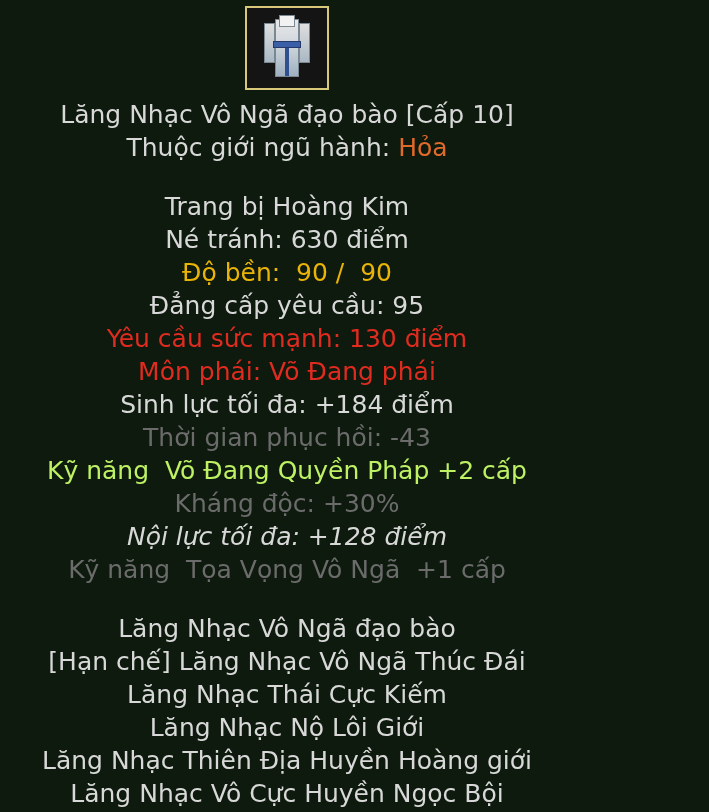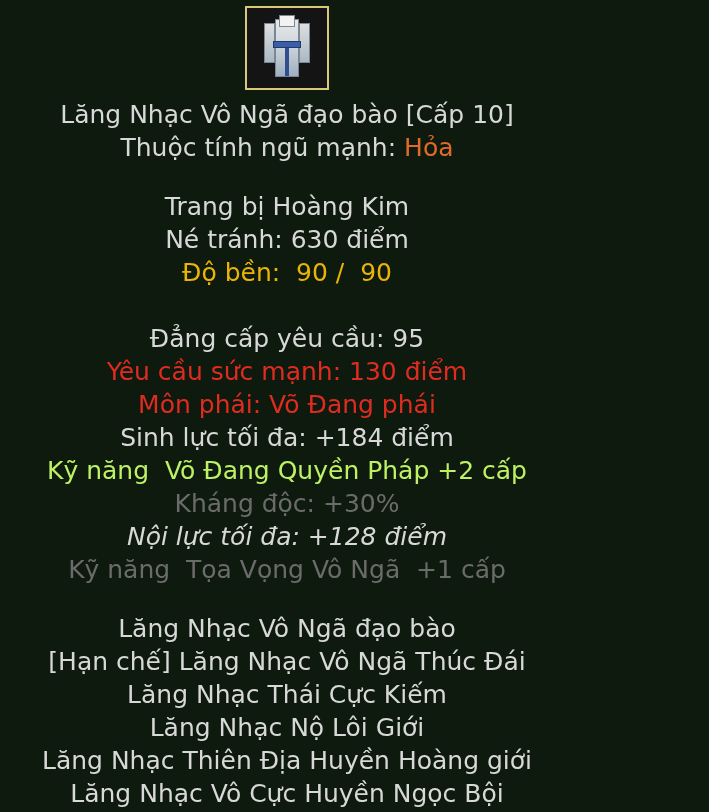--- a/index.html
+++ b/index.html
@@ -110,32 +110,33 @@
       <div class="sleeve-r"></div>
       <div class="body"></div>
       <div class="collar"></div>
       <div class="belt"></div>
       <div class="trim"></div>
     </div>
   </div>
 
   <div class="line" style="color:#d8d8d8;">Lăng Nhạc Vô Ngã đạo bào [Cấp 10]</div>
 
-  <div class="line"><span style="color:#d8d8d8;">Thuộc tính ngũ mạnh: </span><span style="color:#e06a2a;">Hỏa</span></div>
+  <div class="line"><span style="color:#d8d8d8;">Thuộc giới ngũ hành: </span><span style="color:#e06a2a;">Hỏa</span></div>
 
   <div class="gap"></div>
 
   <div>
     <div class="line" style="color:#d8d8d8;">Trang bị Hoàng Kim</div>
     <div class="line" style="color:#d8d8d8;">Né tránh: 630 điểm</div>
     <div class="line" style="color:#eab308;">Độ bền:  90 /  90</div>
-    <div class="line" style="color:#d8d8d8;margin-top:33px;">Đẳng cấp yêu cầu: 95</div>
+    <div class="line" style="color:#d8d8d8;">Đẳng cấp yêu cầu: 95</div>
     <div class="line" style="color:#e02b20;">Yêu cầu sức mạnh: 130 điểm</div>
     <div class="line" style="color:#e02b20;">Môn phái: Võ Đang phái</div>
     <div class="line" style="color:#d8d8d8;">Sinh lực tối đa: +184 điểm</div>
+    <div class="line" style="color:#6b6b6b;">Thời gian phục hồi: -43</div>
     <div class="line" style="color:#bef264;">Kỹ năng  Võ Đang Quyền Pháp +2 cấp</div>
     <div class="line" style="color:#6b6b6b;">Kháng độc: +30%</div>
     <div class="line" style="color:#d8d8d8;font-style:italic;">Nội lực tối đa: +128 điểm</div>
     <div class="line" style="color:#6b6b6b;">Kỹ năng  Tọa Vọng Vô Ngã  +1 cấp</div>
   </div>
 
   <div class="gap"></div>
 
   <div>
     <div class="line" style="color:#d8d8d8;">Lăng Nhạc Vô Ngã đạo bào</div>

